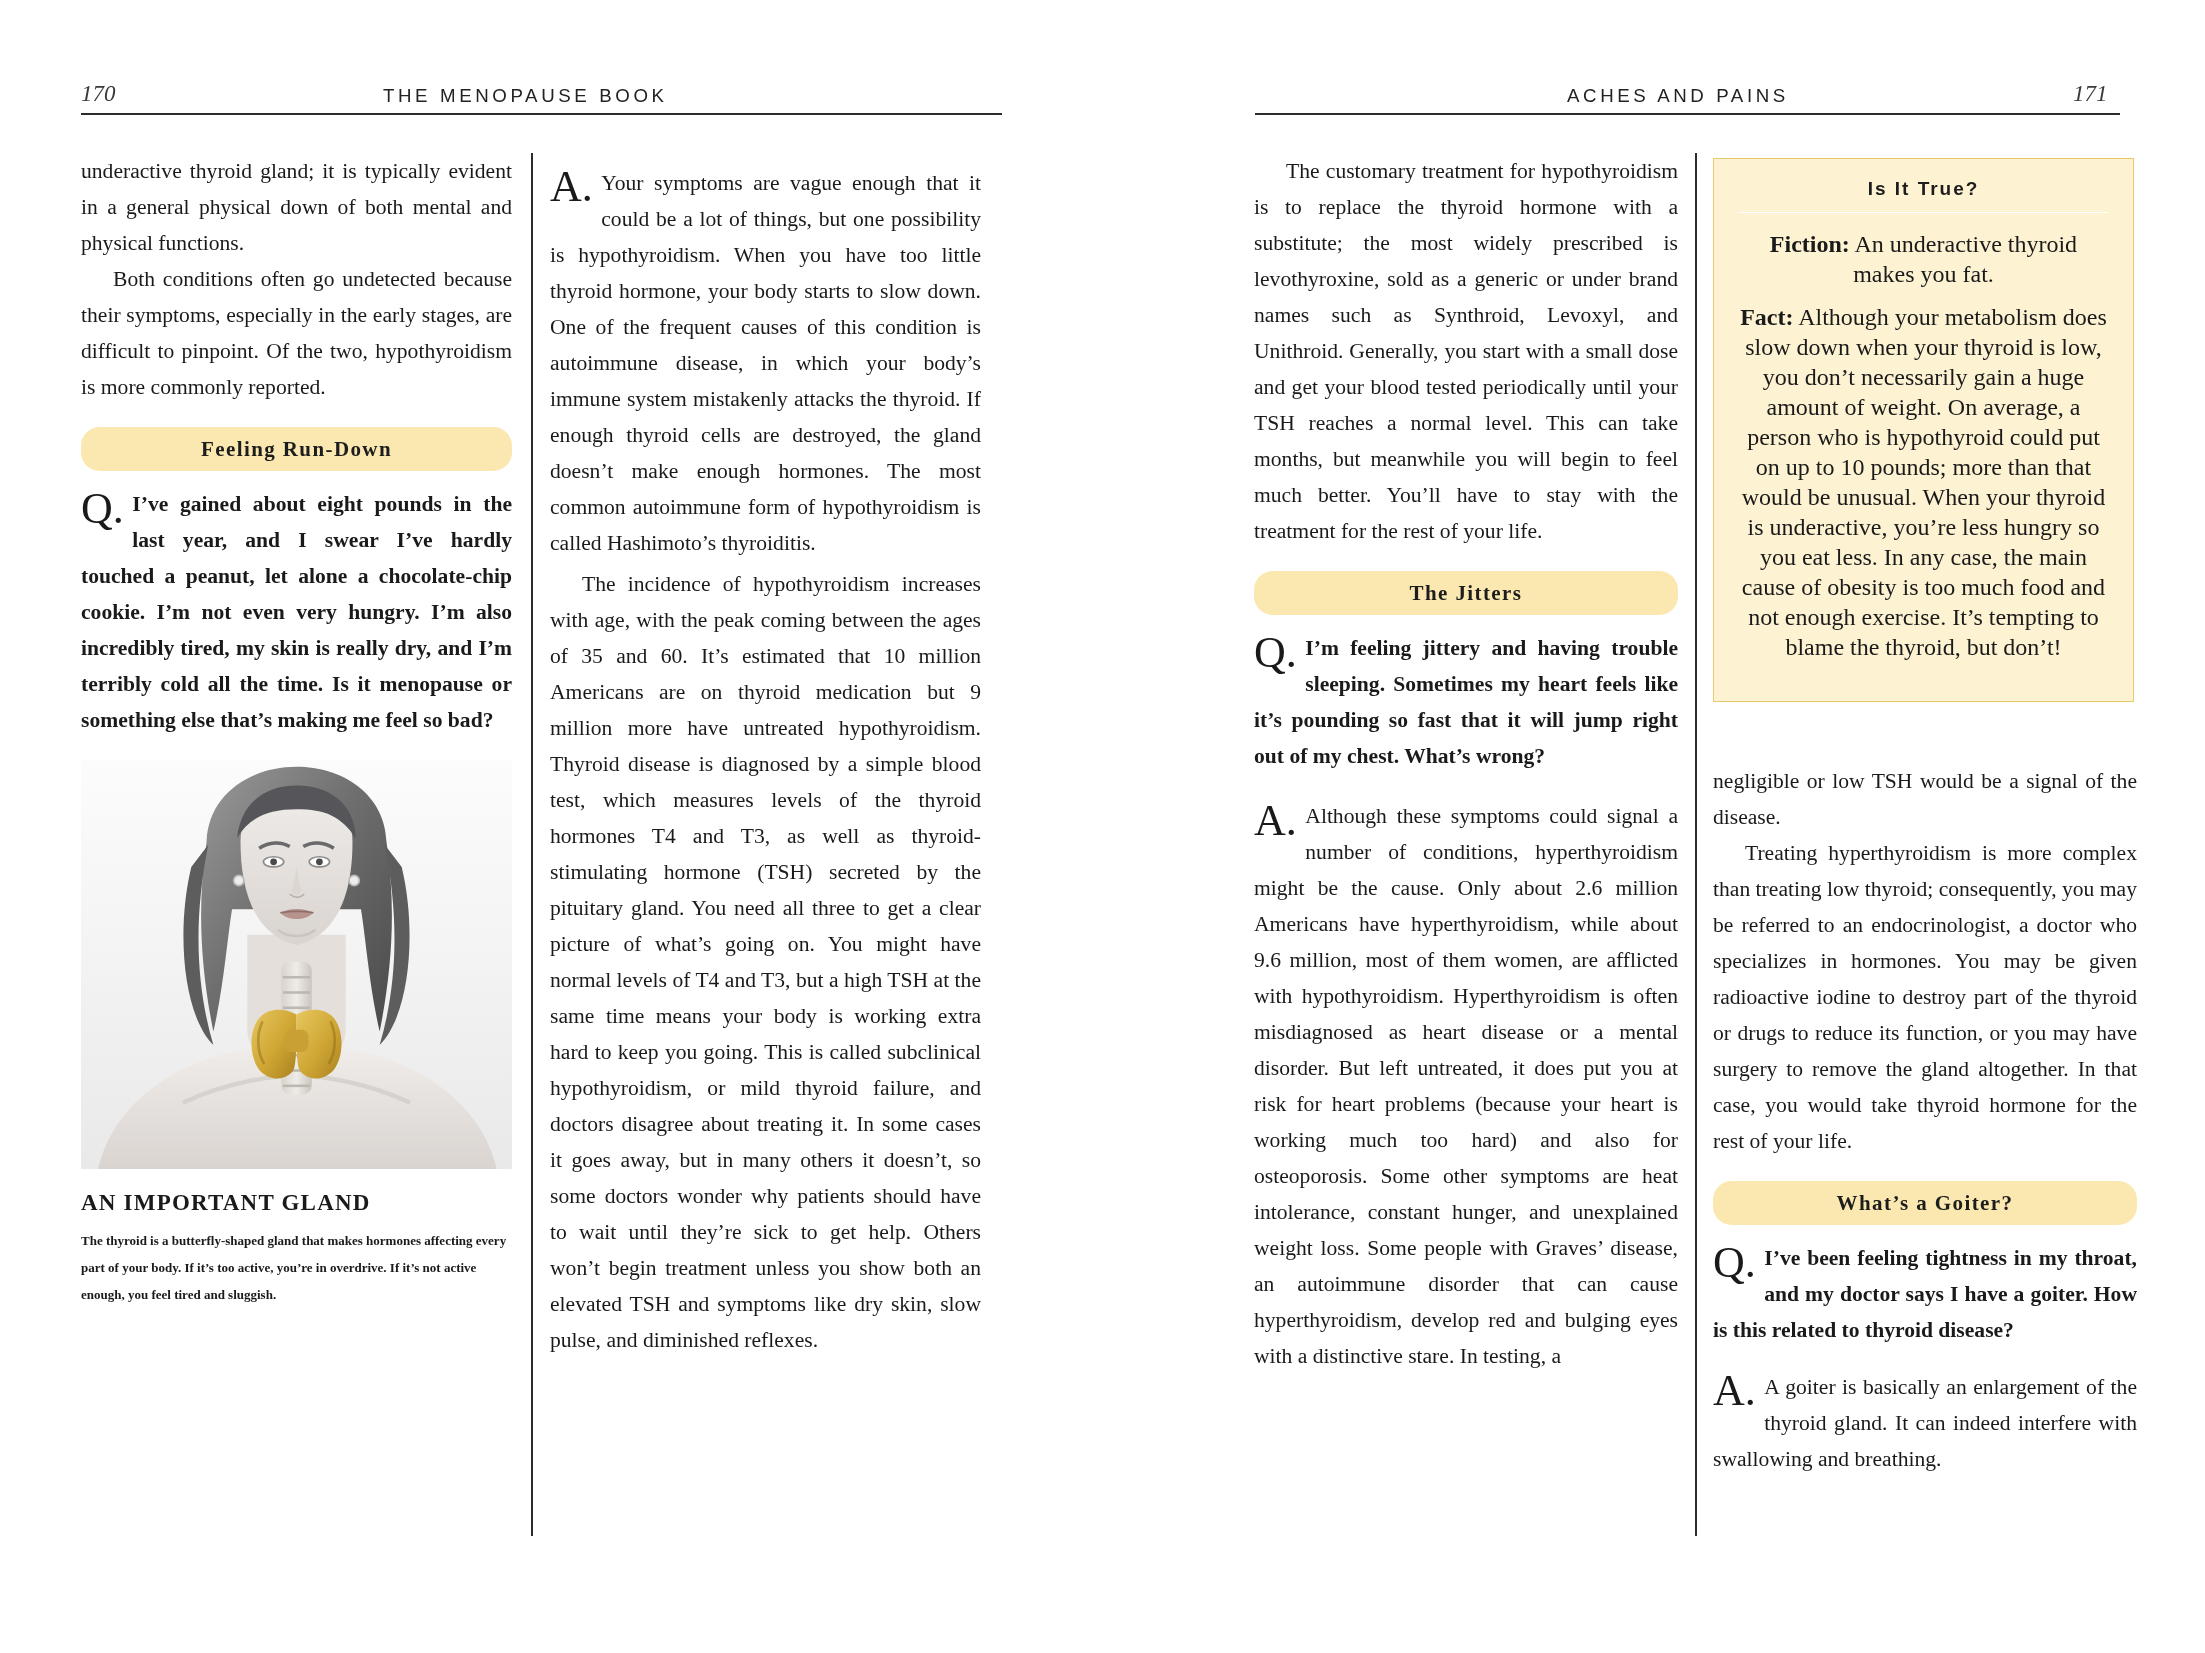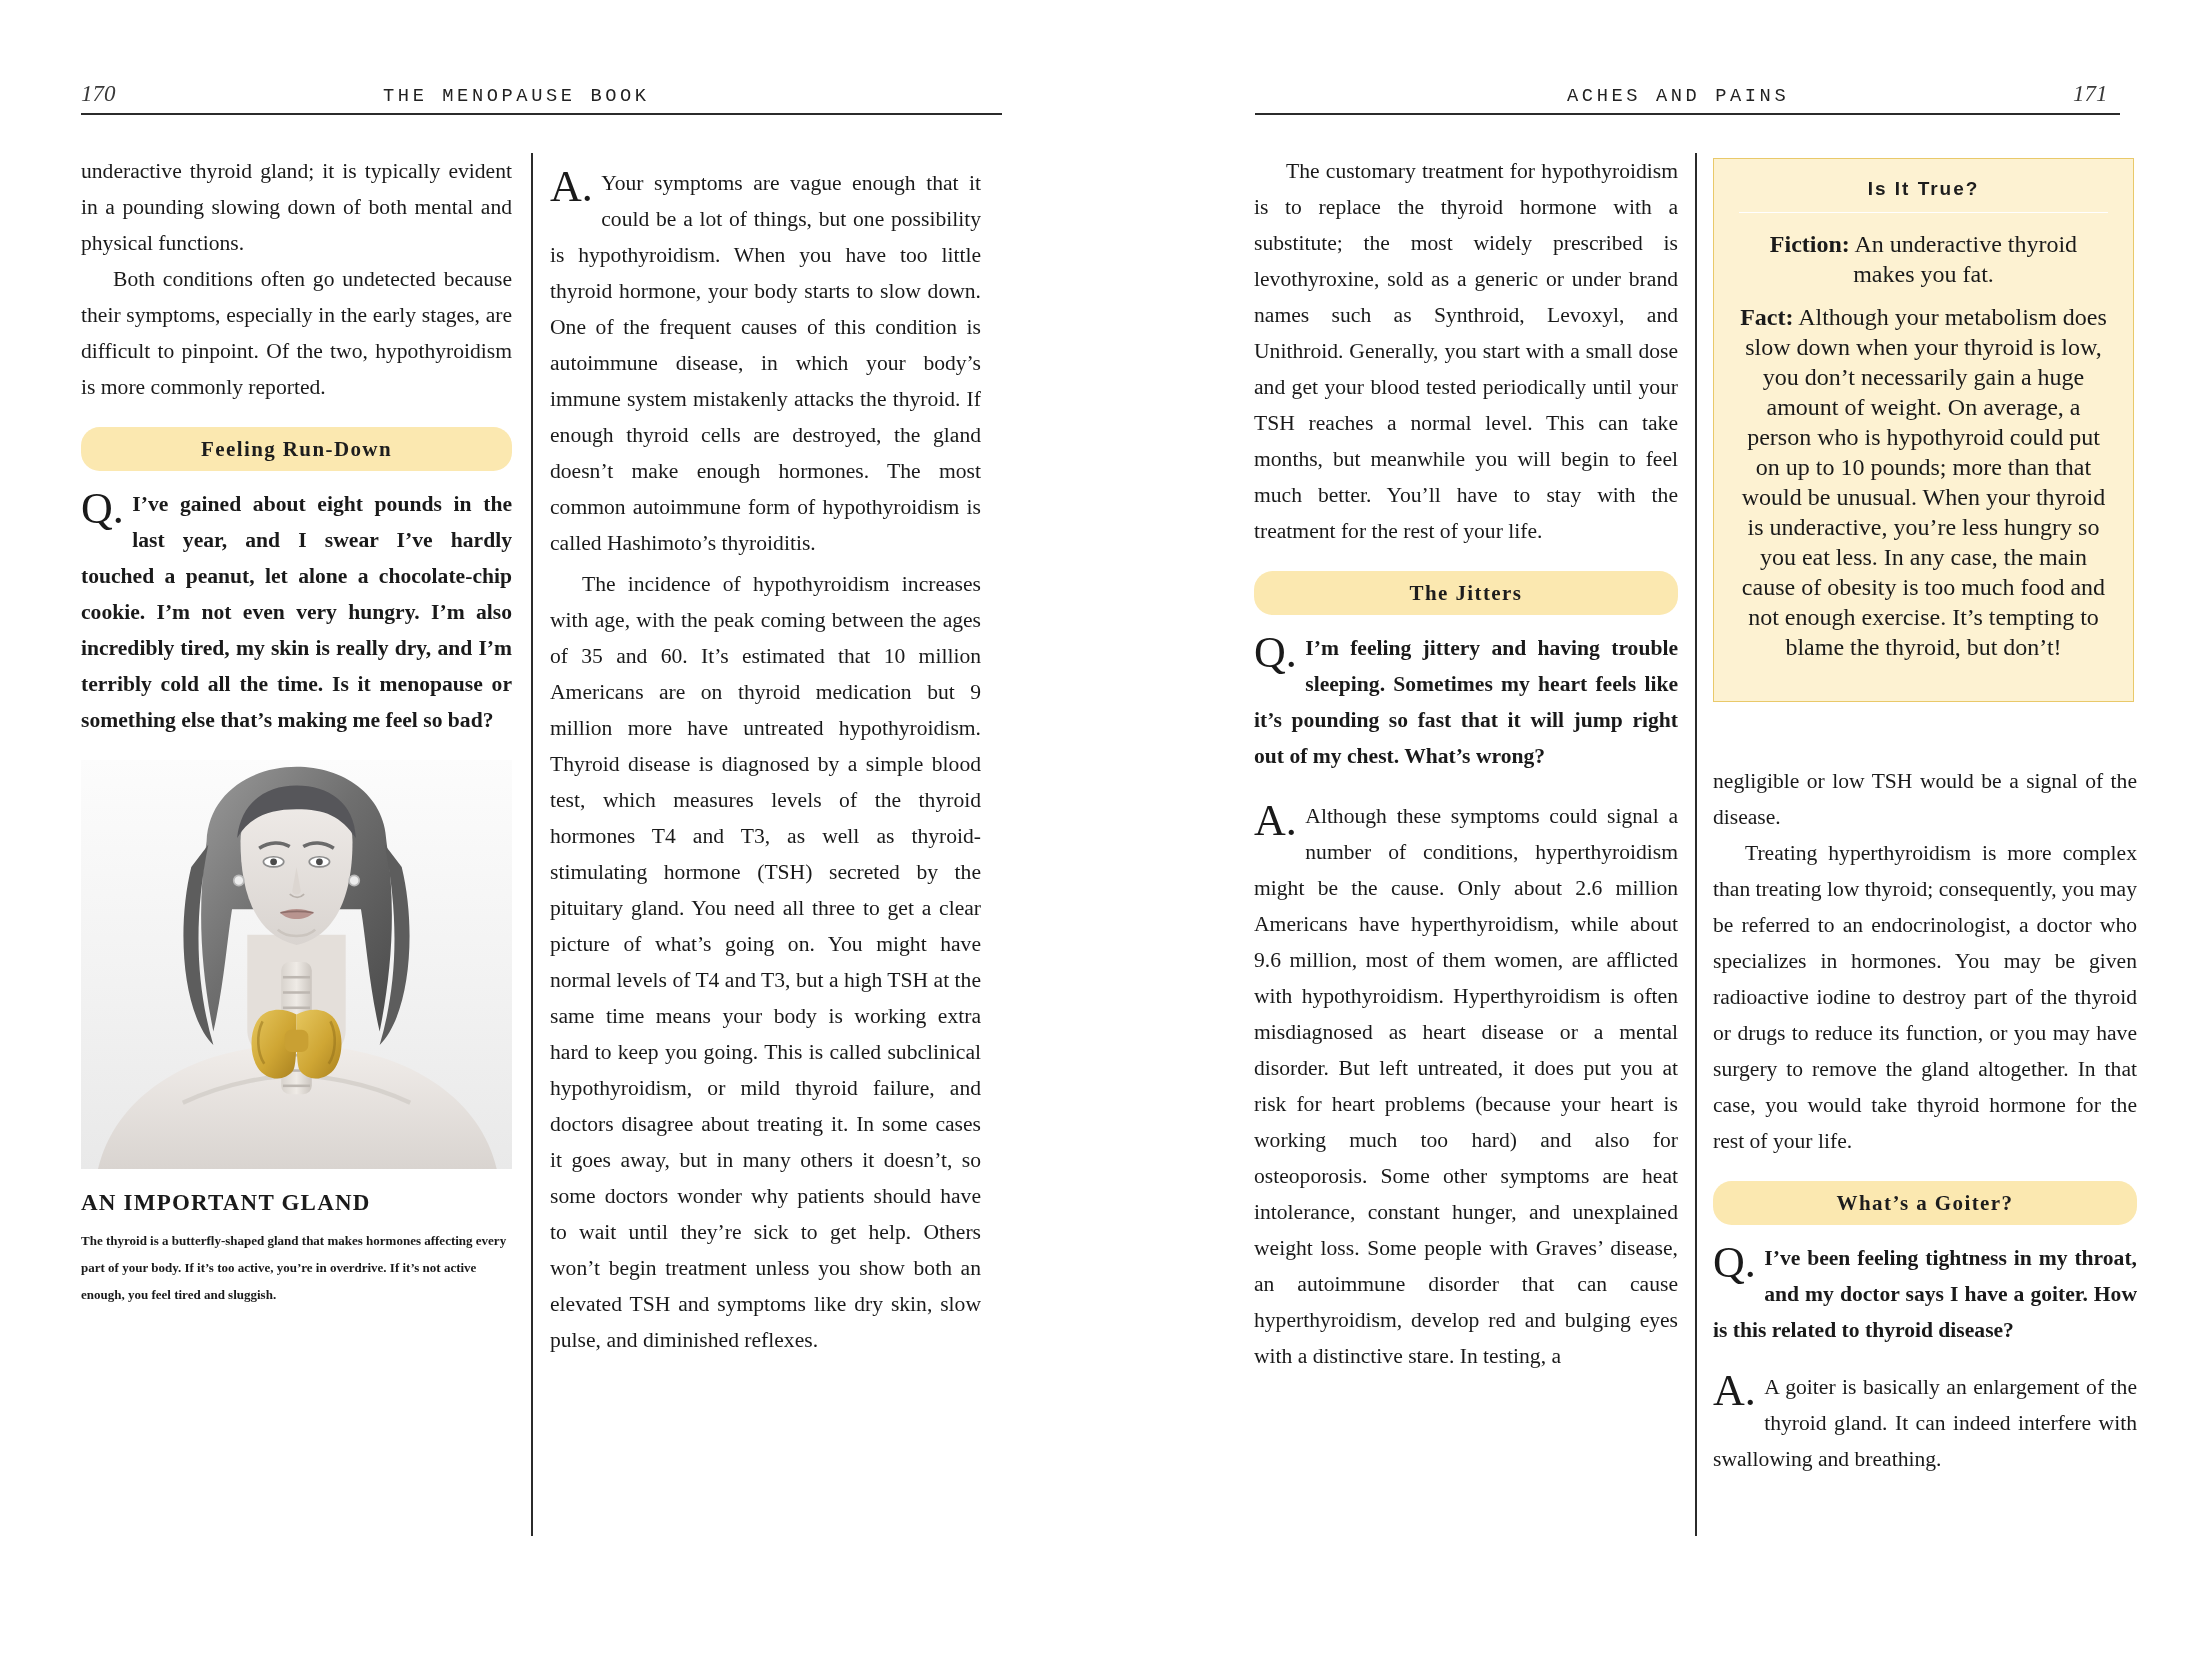--- a/index.html
+++ b/index.html
@@ -34,21 +34,21 @@
     display: flex;
     align-items: flex-end;
   }
   .folio {
     font-family: "Liberation Serif", serif;
     font-style: italic;
     font-size: 23px;
     color: #3a3a3a;
   }
   .runtitle {
-    font-family: Liberation Mono, monospace;
+    font-family: Liberation Sans, sans-serif;
     font-size: 18.7px;
     letter-spacing: 3.6px;
     color: #222;
   }
   .rule {
     position: absolute;
     height: 1.7px;
     background: #2b2b2b;
   }
   
@@ -205,21 +205,21 @@
       <span class="folio">170</span>
     </div>
     <div class="runhead lp-title">
       <span class="runtitle">THE MENOPAUSE BOOK</span>
     </div>
     <div class="rule lp-rule"></div>
 
     <div class="vrule" style="left:531px; top:153px; height:1383px;"></div>
 
     <div class="col col-1">
-      <p>underactive thyroid gland; it is typically evident in a pounding slowing down of both mental and physical functions.</p>
+      <p>underactive thyroid gland; it is typically evident in a general physical down of both mental and physical functions.</p>
       <p class="indent">Both conditions often go undetected because their symptoms, especially in the early stages, are difficult to pinpoint. Of the two, hypothyroidism is more commonly reported.</p>
 
       <div class="pill">
         <span>Feeling Run-Down</span>
       </div>
 
       <div class="qa q">
         <span class="dropcap">Q.</span>
         <span>I’ve gained about eight pounds in the last year, and I swear I’ve hardly touched a peanut, let alone a chocolate-chip cookie. I’m not even very hungry. I’m also incredibly tired, my skin is really dry, and I’m terribly cold all the time. Is it menopause or something else that’s making me feel so bad?</span>
       </div>

